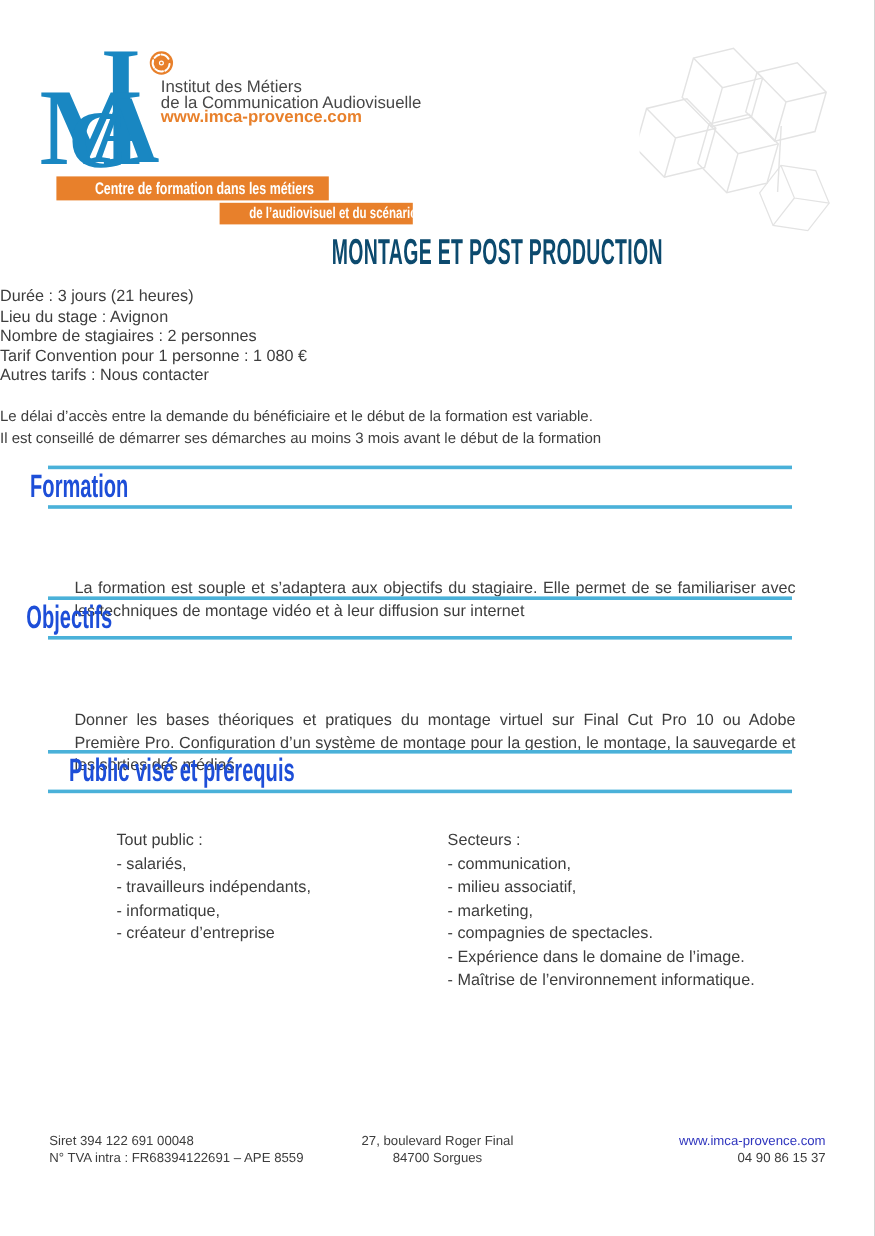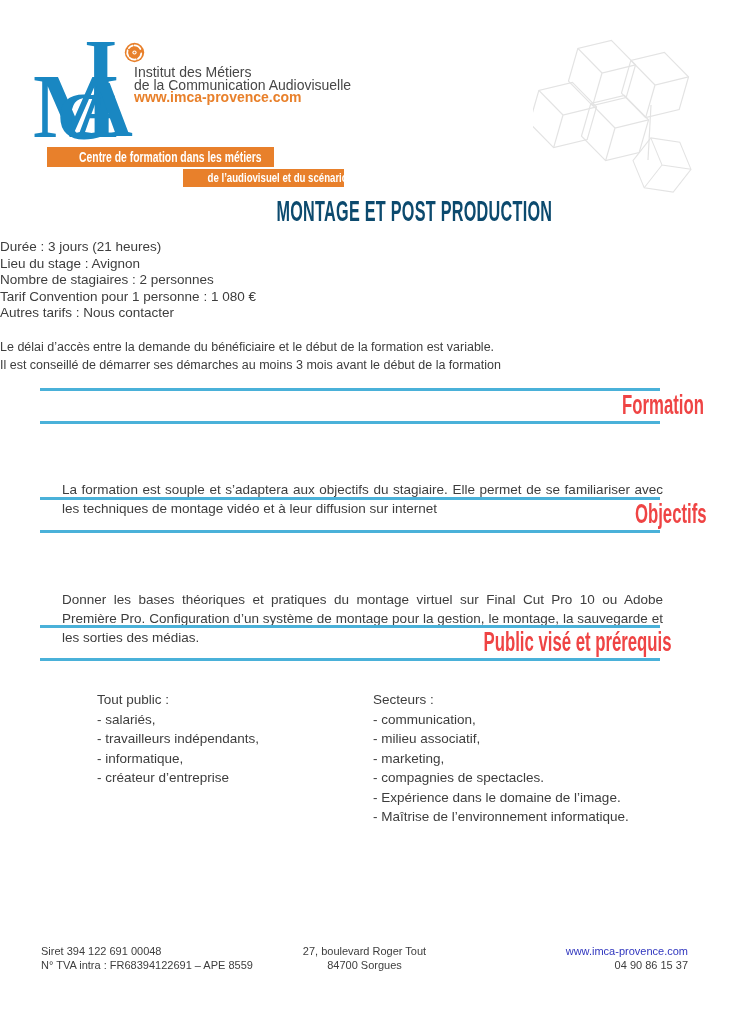--- a/index.html
+++ b/index.html
@@ -25,22 +25,22 @@
   .banner1 { left:47px; top:147px; width:227px; height:20px; line-height:20px; font-size:14px; }
   .banner2 { left:183px; top:169px; width:161px; height:18px; line-height:18px; font-size:13px; }
   .cubes { position:absolute; left:533px; top:30px; }
   
   .doc-title { position:absolute; left:16px; top:196px; width:729px; height:30px;
                text-align:center; color:#0c4a6e; font-weight:700;padding-left:34px; }
   .doc-title span { display:inline-block; font-size:30px; line-height:30px;
                     transform:scaleX(0.54); transform-origin:center; white-space:nowrap;
                     letter-spacing:0.5px;}
   .rule { position:absolute; left:40px; width:620px; height:3px; background:#4AB1D9; }
-  .sec-head { position:absolute; left:0; width:729px; height:28px; text-align:right;
-              color:#ef4444; font-weight:700; }
+  .sec-head { position:absolute; left:0; width:729px; height:28px; text-align:left;
+              color:#1d4ed8; font-weight:700; }
   .sec-head span { display:inline-block; font-size:27px; line-height:28px;
                    transform:scaleX(0.62); transform-origin:center; white-space:nowrap; }
   
   .center-block { position:absolute; left:0; width:659px; text-align:left; }
   .info-block { top:239px; font-size:13.5px; line-height:16.5px; }
   .notice-block { top:339px; font-size:12.5px; line-height:17.5px; }
   .para { position:absolute; left:62px; width:601px; font-size:13.5px;
           line-height:19px; text-align:justify;margin-top:37px; }
   .para-formation { top:443px; }
   .para-objectifs { top:553px; }
@@ -161,21 +161,21 @@
     <div>- compagnies de spectacles.</div>
     <div>- Expérience dans le domaine de l’image.</div>
     <div>- Maîtrise de l’environnement informatique.</div>
   </div>
 
   <div class="footer-left">
     <div>Siret 394 122 691 00048</div>
     <div>N° TVA intra : FR68394122691 – APE 8559</div>
   </div>
   <div class="footer-center">
-    <div>27, boulevard Roger Tout</div>
+    <div>27, boulevard Roger Final</div>
     <div>84700 Sorgues</div>
   </div>
   <div class="footer-right">
     <a class="link" href="#">www.imca-provence.com</a>
     <div>04 90 86 15 37</div>
   </div>
 
 </div>
 
 </body></html>

